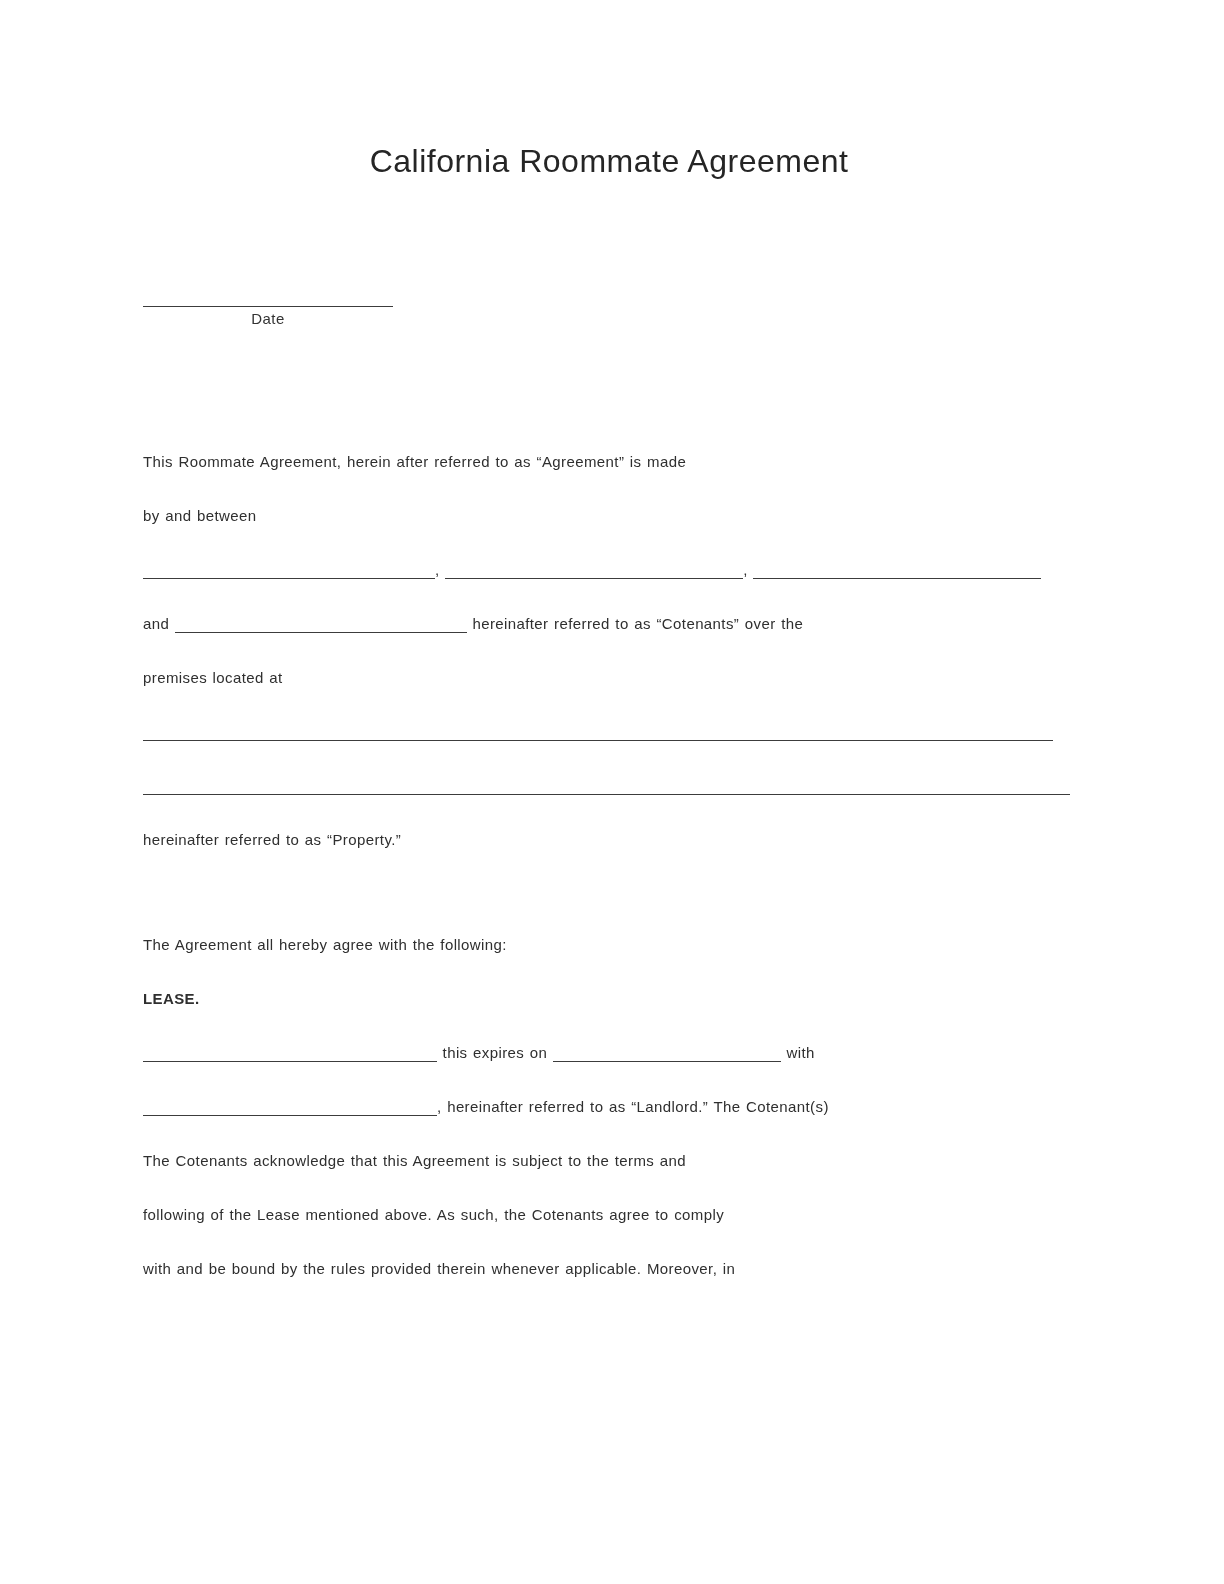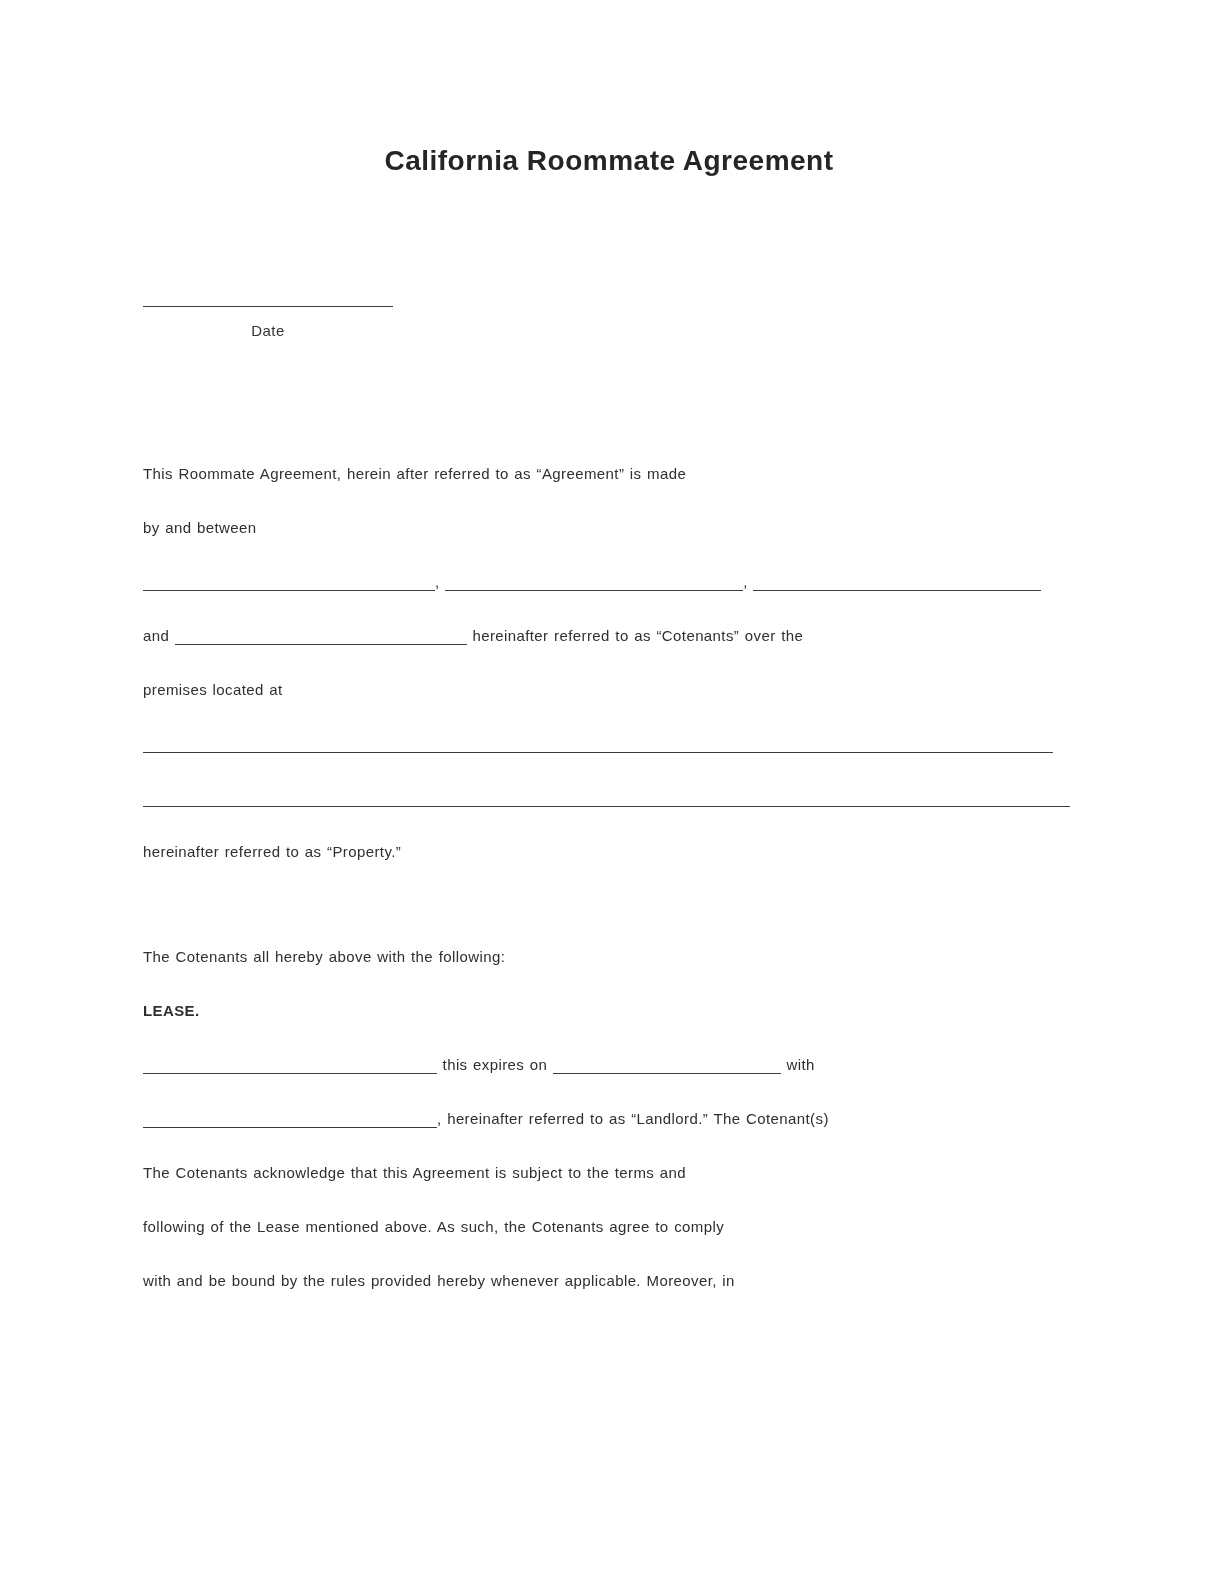--- a/index.html
+++ b/index.html
@@ -8,42 +8,42 @@
     position: relative;
     width: 1224px;
     height: 1584px;
     background: #ffffff;
     font-family: "Liberation Sans", "DejaVu Sans", sans-serif;
     color: #2f2f2f;
     padding: 138px 154px 0 143px;
     overflow: hidden;
   }
   .doc-title {
-    font-size: 28px;
-    font-weight: 700;
+    font-size: 32px;
+    font-weight: 400;
     line-height: 46px;
     text-align: center;
     letter-spacing: 0.5px;
     color: #252525;
     
     margin-left: 5px;
   }
   .date-block {
     margin-top: 93px;
     width: 250px;
   }
   .date-blank {
     display: block;
     width: 250px;
     height: 30px;
     border-bottom: 1.5px solid #3c3c3c;
   }
   .date-label {
     display: block;
-    margin-top: 15px;
+    margin-top: 3px;
     font-size: 15px;
     letter-spacing: 0.4px;
     text-align: center;
     color: #333333;
   }
   .content {
     margin-top: 108px;
   }
   .line {
     height: 54px;
@@ -86,30 +86,30 @@
     <div class="line"><span>and</span> <span class="blank" style="width:292px"></span> <span>hereinafter referred to as “Cotenants” over the</span></div>
 
     <div class="line"><span>premises located at</span></div>
 
     <div class="line"><span class="blank" style="width:910px"></span></div>
 
     <div class="line"><span class="blank" style="width:927px"></span></div>
 
     <div class="line"><span>hereinafter referred to as “Property.”</span></div>
 
-    <div class="line gap-above"><span>The Cotenants all hereby above with the following:</span></div>
+    <div class="line gap-above"><span>The Agreement all hereby agree with the following:</span></div>
 
     <div class="line bold"><span>LEASE.</span></div>
 
 
     <div class="line"><span class="blank" style="width:294px"></span> <span>this expires on</span> <span class="blank" style="width:228px"></span> <span>with</span></div>
 
     <div class="line"><span class="blank" style="width:294px"></span><span>, hereinafter referred to as “Landlord.” The Cotenant(s)</span></div>
 
 
     <div class="line"><span>The Cotenants acknowledge that this Agreement is subject to the terms and</span></div>
 
     <div class="line"><span>following of the Lease mentioned above. As such, the Cotenants agree to comply</span></div>
 
-    <div class="line"><span>with and be bound by the rules provided hereby whenever applicable. Moreover, in</span></div>
+    <div class="line"><span>with and be bound by the rules provided therein whenever applicable. Moreover, in</span></div>
 
   </div>
 </div>
 
 </body></html>

